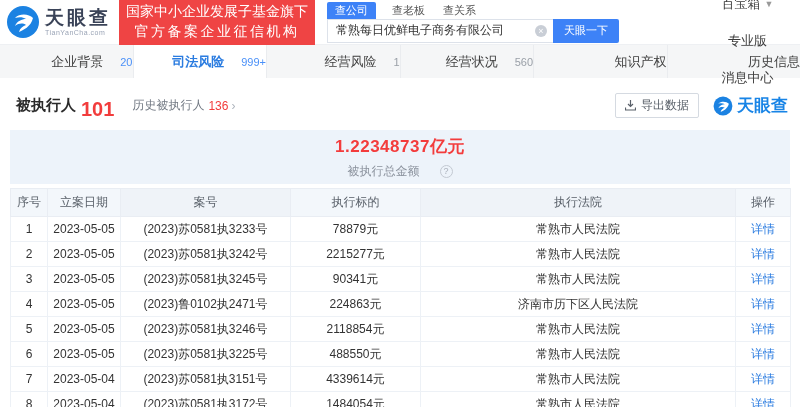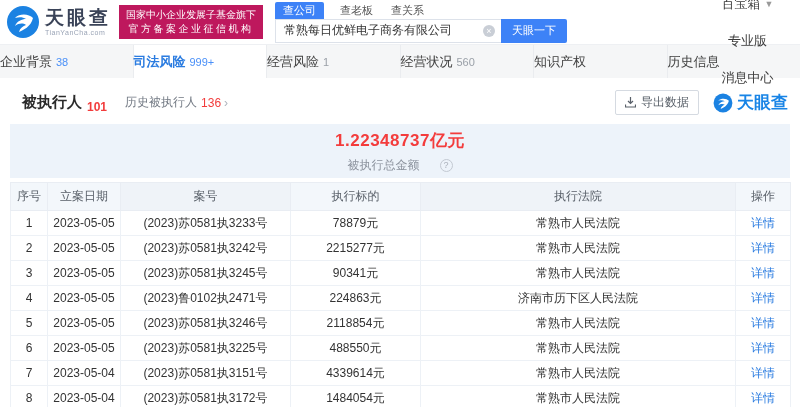--- a/index.html
+++ b/index.html
@@ -5,21 +5,21 @@
   * { margin:0; padding:0; box-sizing:border-box; }
   body { font-family:"Liberation Sans","DejaVu Sans",sans-serif; background:#fff; }
   .page { width:800px; height:407px; background:#fff; position:relative; overflow:hidden; }
 
   
   .topbar { height:44px; display:flex; align-items:center; padding:0 8px 0 6px; background:#fff; }
   .logo { display:flex; align-items:center; gap:5px; }
   .logo-text { display:flex; flex-direction:column; line-height:1; }
   .logo-cn { font-size:19px; font-weight:bold; color:#3a4358; letter-spacing:3px; }
   .logo-en { font-size:7px; color:#9aa4b6; margin-top:2px; letter-spacing:.5px; }
-  .gov-badge { background:#be185d; color:#fff; font-size:10px; line-height:1.4; padding:3px 7px; margin-left:8px; text-align:center; white-space:nowrap; }
+  .gov-badge { background:#ef4444; color:#fff; font-size:14px; line-height:1.4; padding:3px 7px; margin-left:8px; text-align:center; white-space:nowrap; }
   .gov-badge .l2 { letter-spacing:2.5px; }
 
   .search-block { margin-left:12px; width:292px; display:flex; flex-direction:column; }
   .search-tabs { display:flex; align-items:flex-end; gap:14px; font-size:11px; color:#555; height:17px; }
   .search-tab { cursor:pointer; padding:1px 2px; }
   .search-tab.active { background:#3d82f7; color:#fff; padding:1px 8px; border-radius:2px 2px 0 0; }
   .search-bar { display:flex; height:24px; }
   .input-wrap { position:relative; flex:1; }
   .search-input { width:100%; height:24px; border:1px solid #dde2ea; border-right:none; padding:0 22px 0 8px; font-size:12px; color:#333; outline:none; font-family:inherit; }
   .clear-icon { position:absolute; right:6px; top:6px; width:12px; height:12px; border-radius:50%; background:#c9ced6; color:#fff; font-size:9px; line-height:12px; text-align:center; cursor:pointer; }
@@ -27,32 +27,32 @@
 
   .top-menu { margin-left:auto; display:flex; align-items:center; gap:19px; font-size:13px; color:#3c3c3c; padding-right:4px;flex-direction:column; }
   .menu-item { display:flex; align-items:center; gap:4px; cursor:pointer; position:relative; }
   .menu-item.vip { color:#ff9021; }
   .caret { font-size:9px; color:#999; }
   .vip .caret { color:#ff9021; }
   .hot-badge { position:absolute; top:-11px; right:-14px; background:#f0483e; color:#fff; font-size:8px; line-height:1; padding:2px 4px; border-radius:6px 6px 6px 1px; }
 
   
   .nav { display:flex; height:34px; background:#f5f6f7; border-top:1px solid #eef0f3; }
-  .nav-tab { flex:1; display:flex; align-items:center; justify-content:flex-start; gap:4px; font-size:13px; color:#404040; border-right:1px solid #eaecef; cursor:pointer; }
+  .nav-tab { flex:1; display:flex; align-items:center; justify-content:flex-end; gap:17px; font-size:13px; color:#404040; border-right:1px solid #eaecef; cursor:pointer; }
   .nav-tab:last-child { border-right:none; }
   .nav-tab.active { background:#fff; }
   .nav-tab.active .nav-label { color:#2b7ce0; font-weight:bold; }
   .nav-count { font-size:11px; }
   .nav-count.blue { color:#4a90f8; }
   .nav-count.gray { color:#9aa0a8; }
 
   
-  .section-head { display:flex; align-items:center; padding:12px 12px 9px 22px; }
+  .section-head { display:flex; align-items:center; padding:12px 12px 9px 16px; }
   .sec-title { font-size:15px; font-weight:bold; color:#2a2a2a; }
-  .sec-count { color:#f23c3c; font-weight:bold; font-size:12px; margin-left:5px;margin-top:8px; }
+  .sec-count { color:#f23c3c; font-weight:bold; font-size:20px; margin-left:5px;margin-top:8px; }
   .hist { margin-left:18px; font-size:12px; color:#737a84; cursor:pointer; display:flex; align-items:center; }
   .hist-count { color:#f23c3c; margin-left:4px; }
   .chev { color:#aeb4bd; margin-left:3px; font-size:12px; }
   .export-btn { margin-left:auto; display:flex; align-items:center; gap:5px; border:1px solid #d5dae1; border-radius:2px; background:#fff; font-size:12px; color:#596069; padding:3px 9px; cursor:pointer; font-family:inherit; }
   .watermark { display:flex; align-items:center; gap:4px; margin-left:14px; color:#1884e6; font-weight:bold; font-size:17px; }
 
   
   .banner { margin:0 10px; height:54px; background:#edf3fa; display:flex; flex-direction:column; align-items:center; justify-content:center; }
   .amount { color:#f33c3c; font-size:17px; font-weight:bold; letter-spacing:.5px; }
   .amount-label { margin-top:5px; font-size:12px; color:#8b929d; display:flex; align-items:center; gap:20px; }
@@ -124,21 +124,21 @@
       </span>
       <span class="menu-item">
         <span>消息中心</span>
       </span>
     </div>
   </div>
 
   <div class="nav">
     <div class="nav-tab">
       <span class="nav-label">企业背景</span>
-      <span class="nav-count blue">38</span>
+      <span class="nav-count blue">20</span>
     </div>
     <div class="nav-tab active">
       <span class="nav-label">司法风险</span>
       <span class="nav-count blue">999+</span>
     </div>
     <div class="nav-tab">
       <span class="nav-label">经营风险</span>
       <span class="nav-count gray">1</span>
     </div>
     <div class="nav-tab">

